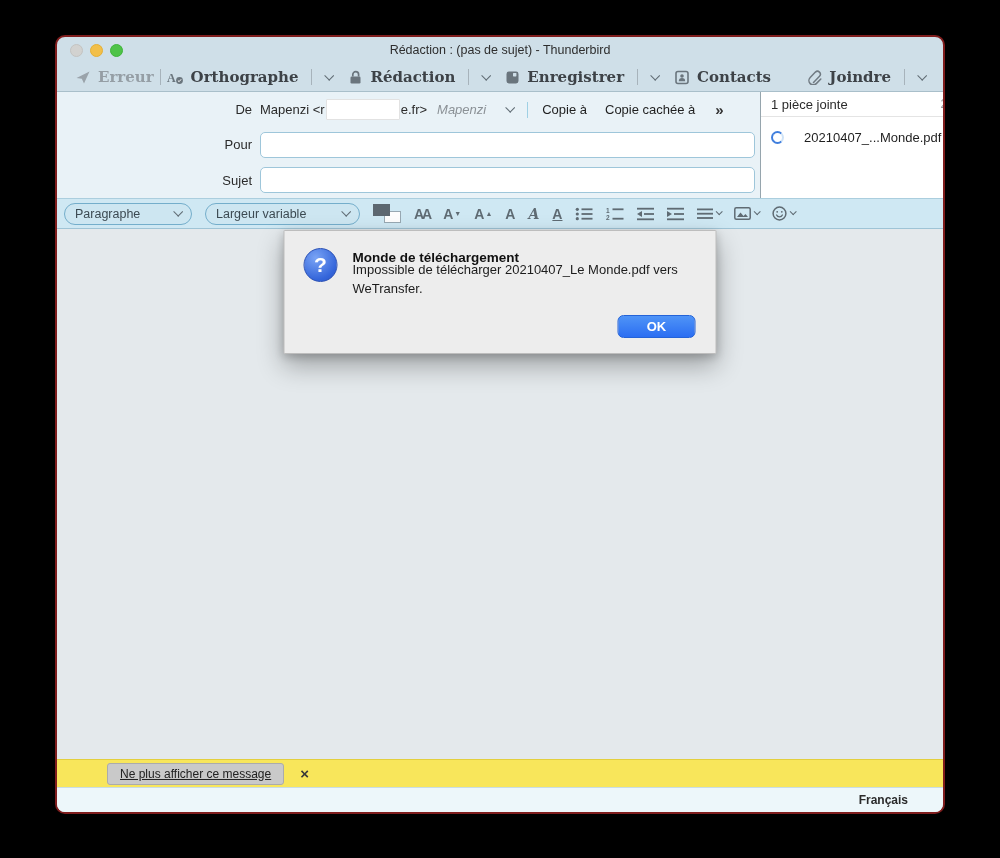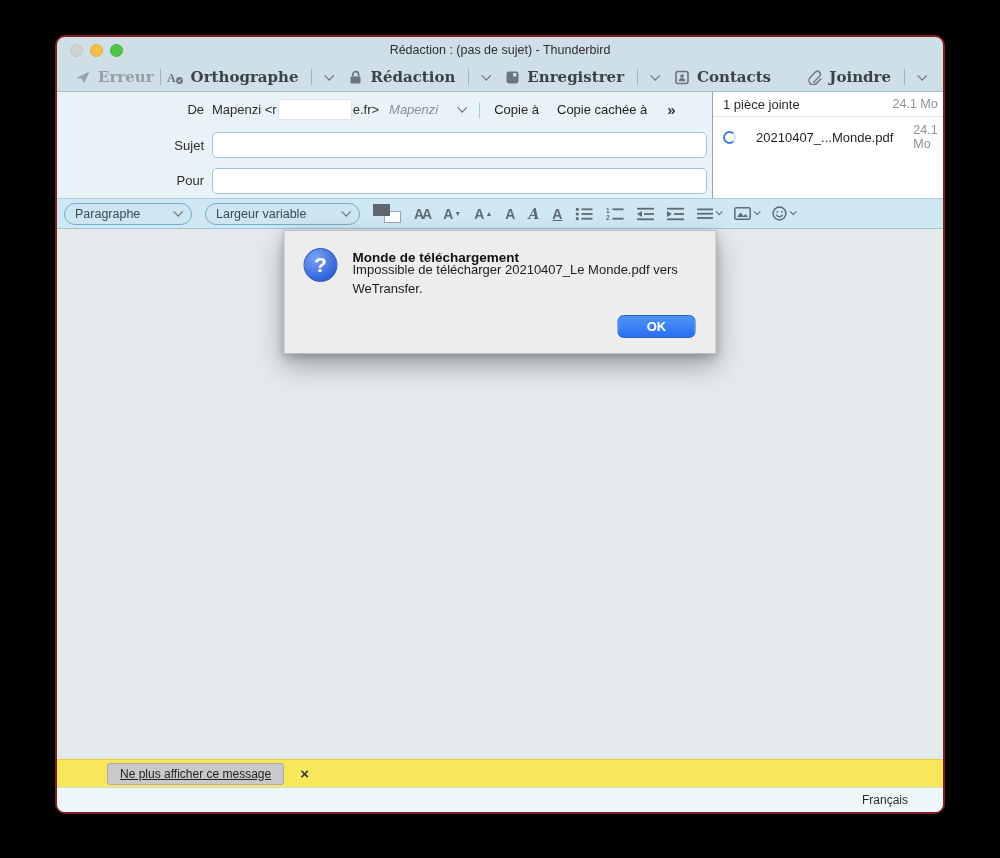--- a/index.html
+++ b/index.html
@@ -27,21 +27,21 @@
   .tb-btn.disabled{ color:#959ea5; }
   .tb-div{ width:1px; height:16px; background:#a7b3bb; margin:0 6px; }
   .tb-gap{ width:16px; }
   .chev{ display:inline-block; width:7px; height:7px; border-right:1.7px solid #5f6b73; border-bottom:1.7px solid #5f6b73; transform:rotate(45deg) translateY(-1px); margin-top:-2px; }
   .chev-sm{ width:5px; height:5px; }
   .tb-right{ margin-left:auto; display:flex; align-items:center; gap:7px; }
   .tb-icon{ display:inline-flex; }
 
   
   .header{ height:106px; flex:0 0 auto; display:flex; background:#e9f2f7; }
-  .addr{ width:655px; flex:0 0 auto; }
+  .addr{ width:655px; flex:0 0 auto;margin-left:48px; }
   .addr-row{ display:flex; align-items:center; height:35px; font-size:13px; color:#2b2b2b; }
   .addr-row.subject{ height:36px; }
   .addr-label{ width:155px; text-align:right; padding-right:8px; flex:0 0 auto; }
   .de-content{ display:flex; align-items:center; }
   .redact{ width:74px; height:21px; background:#fff; border:1px solid #e2e2e2; border-radius:1px; margin:0 1px; }
   .from-identity{ color:#8b9196; font-style:italic; margin-left:10px; }
   .de-chev{ margin-left:20px; }
   .vdiv{ width:1px; height:16px; background:#9fd0e4; margin:0 14px; }
   .hdr-btn{ color:#1f1f1f; cursor:default; }
   .bcc{ margin-left:18px; }
@@ -91,21 +91,21 @@
     color:#fff; font-size:13px; font-weight:700; display:flex; align-items:center; justify-content:center;
   }
 
   
   .notif{ height:28px; flex:0 0 auto; background:#f8e65b; border-top:1px solid #e3cf3e; display:flex; align-items:center; padding:0 14px 0 38px; font-size:12px; color:#2b2b2b; }
   .notif-msg{ flex:1; }
   .notif-btn{ background:#c9c9c9; border:1px solid #ababab; border-radius:3px; padding:3px 12px; font-size:12px; color:#222; margin-left:12px; white-space:nowrap;text-decoration:underline; }
   .notif-close{ margin-left:16px; font-size:15px; color:#3a3a3a; font-weight:600; line-height:1; }
 
   
-  .statusbar{ height:25px; flex:0 0 auto; background:#edf7fa; border-top:1px solid #c9dde4; display:flex; align-items:center; justify-content:flex-end; padding-right:35px; font-size:12px; color:#2b2b2b; }
+  .statusbar{ height:25px; flex:0 0 auto; background:#edf7fa; border-top:1px solid #c9dde4; display:flex; align-items:center; justify-content:flex-end; padding-right:35px; font-size:12px; color:#2b2b2b;font-weight:bold; }
 </style>
 </head>
 <body>
 
 <div class="window">
 
   <div class="titlebar">
     <div class="lights">
       <span class="light close"></span>
       <span class="light min"></span>
@@ -197,27 +197,27 @@
           <span>e.fr&gt;</span>
           <span class="from-identity">Mapenzi</span>
           <span class="chev de-chev"></span>
           <span class="vdiv"></span>
           <span class="hdr-btn">Copie à</span>
           <span class="hdr-btn bcc">Copie cachée à</span>
           <span class="more">»</span>
         </div>
       </div>
 
+      <div class="addr-row">
+        <span class="addr-label">Pour</span>
+        <input class="addr-input" type="text" value="" style="">
+      </div>
+
       <div class="addr-row subject">
         <span class="addr-label">Sujet</span>
-        <input class="addr-input" type="text" value="" style="">
-      </div>
-
-      <div class="addr-row">
-        <span class="addr-label">Pour</span>
         <input class="addr-input" type="text" value="" style="">
       </div>
 
     </div>
 
     <div class="attach-panel">
       <div class="attach-head">
         <span>1 pièce jointe</span>
         <span class="sz">24.1 Mo</span>
       </div>

